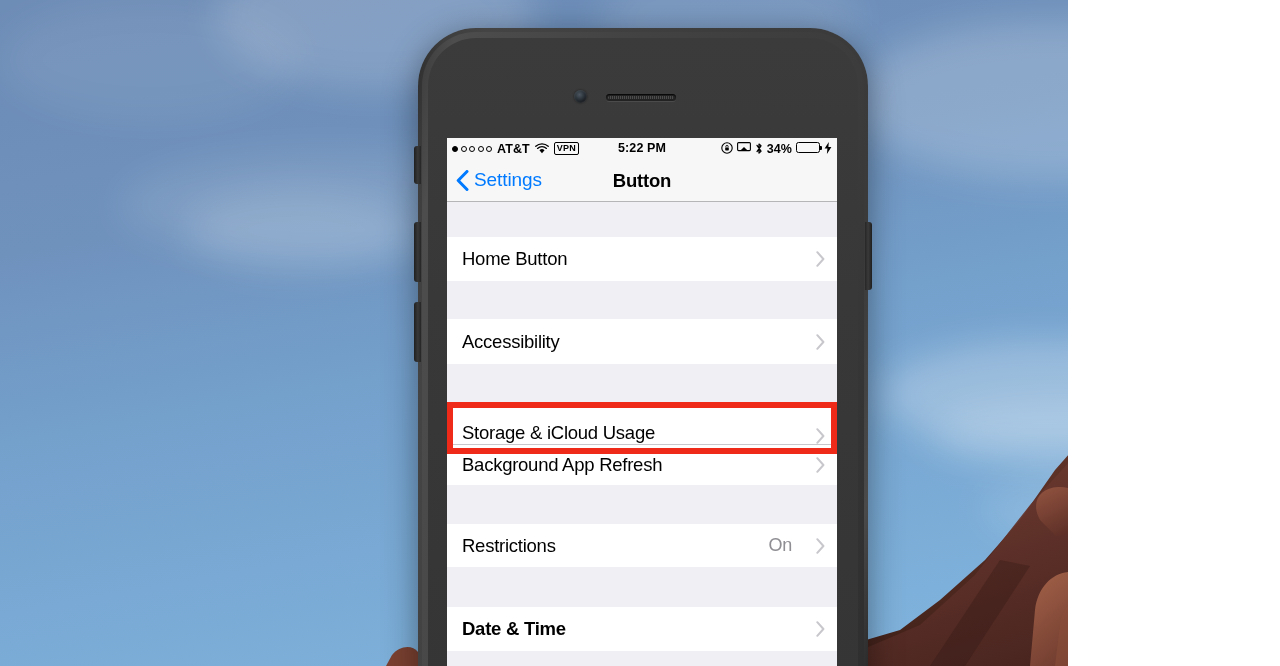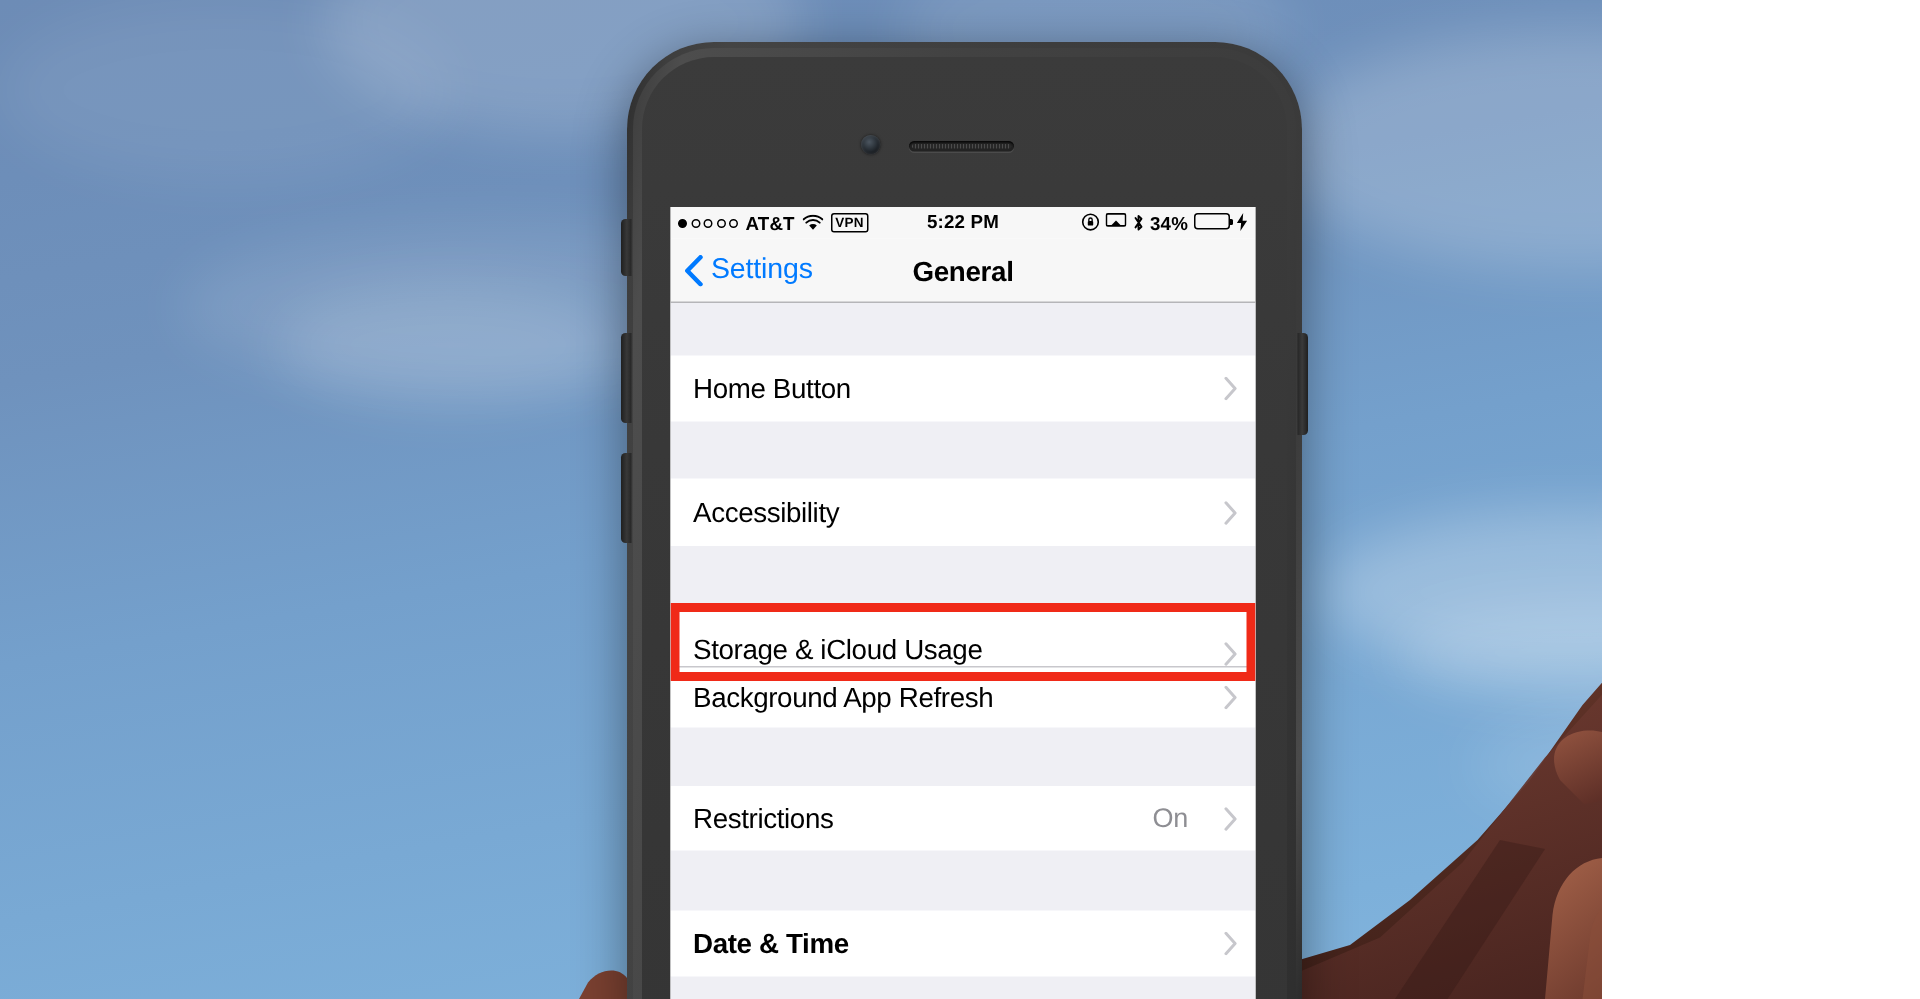--- a/index.html
+++ b/index.html
@@ -325,21 +325,21 @@
         </div>
       </div>
 
       <div class="navbar">
         <div class="nav-back">
           <svg class="chev-back" viewBox="0 0 13 21">
             <path d="M11 1.5 L2.2 10.5 L11 19.5" fill="none" stroke="#007aff" stroke-width="3" stroke-linecap="round" stroke-linejoin="round"></path>
           </svg>
           <span class="nav-back-label">Settings</span>
         </div>
-        <div class="nav-title">General</div>
+        <div class="nav-title">Button</div>
       </div>
 
       <div class="table-area">
 
         <div class="gap band-1"></div>
 
         <div class="row row-home">
           <span class="row-label">Home Button</span>
           <span class="row-right">
             <svg class="chev" viewBox="0 0 9 16">

